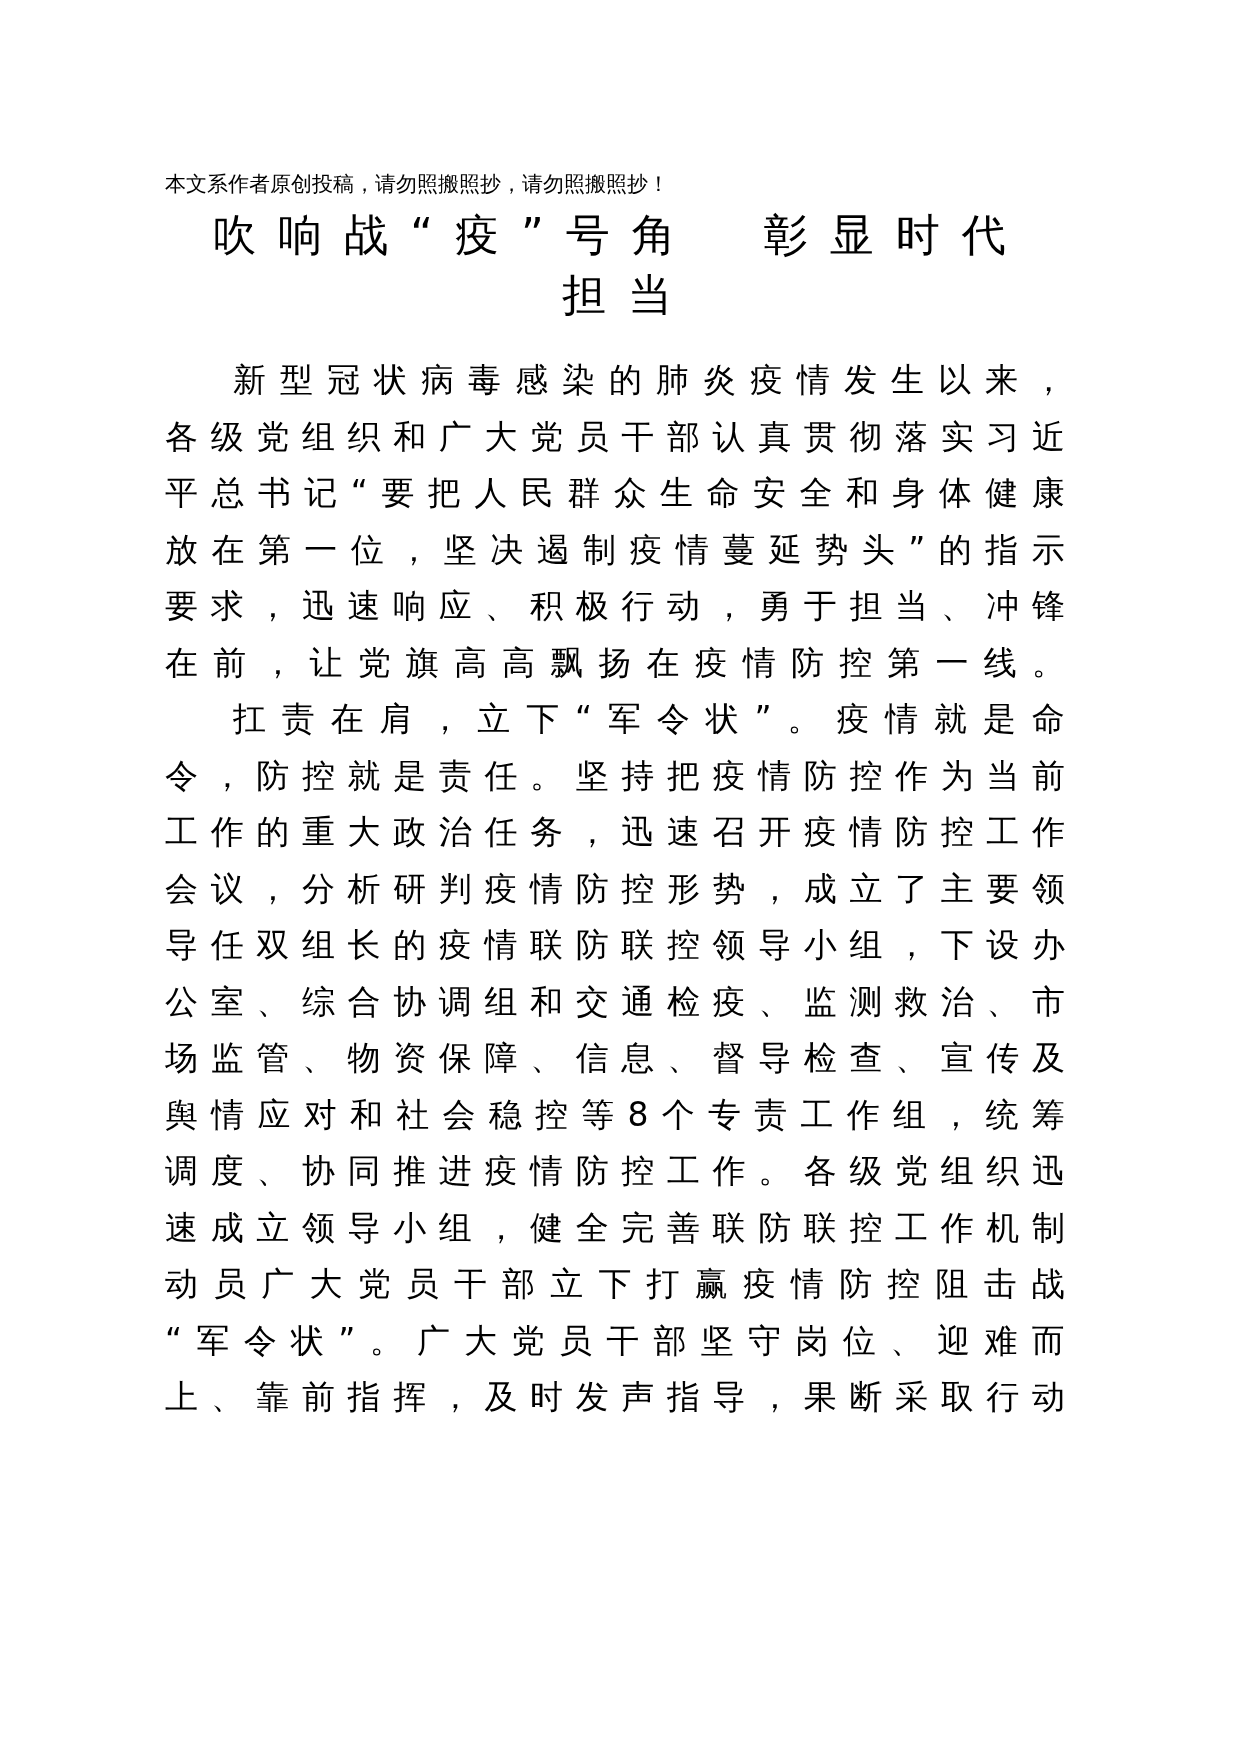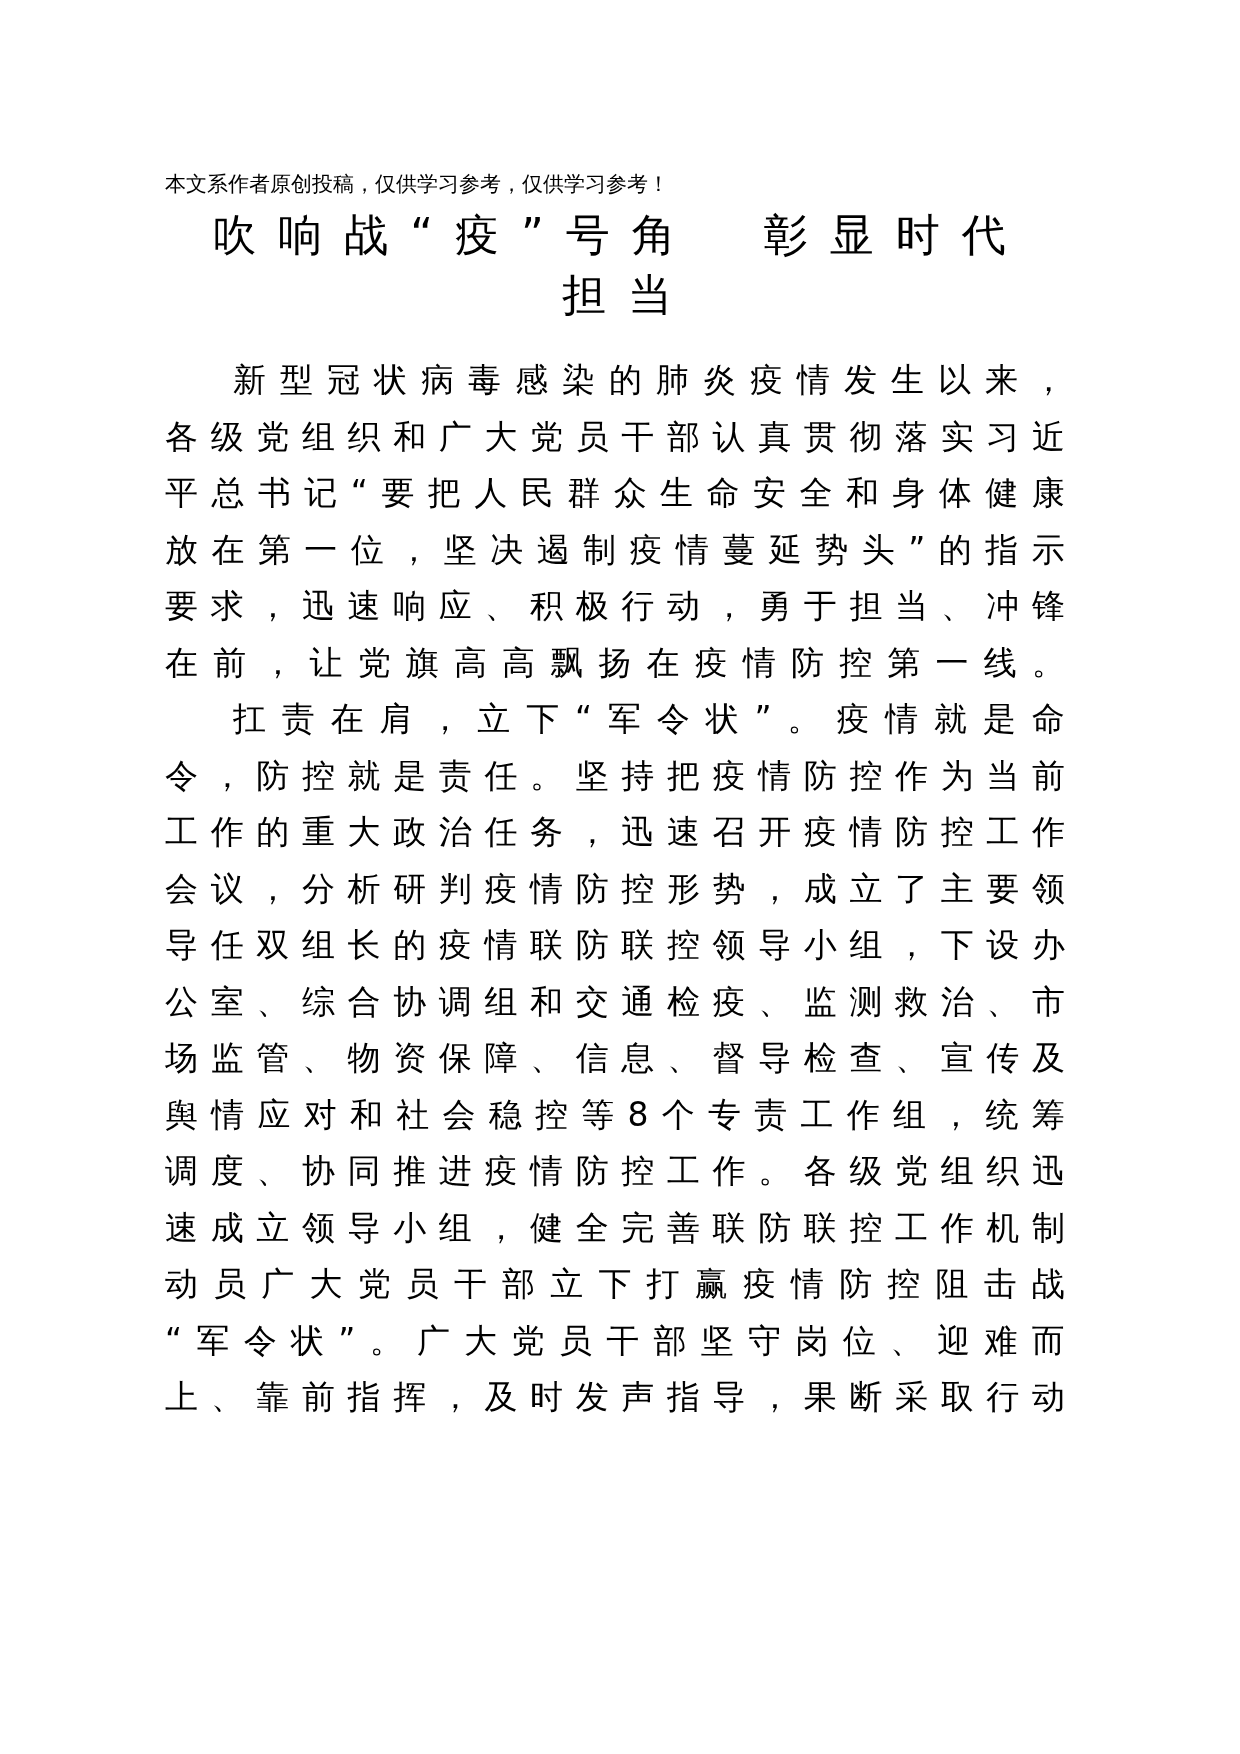--- a/index.html
+++ b/index.html
@@ -9,21 +9,21 @@
   .title.l1 { top: 205px; }
   .title.l2 { top: 265px; padding-left: 8px; }
   .line { position: absolute; left: 165px; width: 900px; font-size: 33px; line-height: 44px; white-space: nowrap; display: flex; justify-content: space-between; }
   .line.indent { left: 233px; width: 832px; }
   .line span.ch { display: inline-block; }
 </style>
 </head>
 <body>
 
 <div>
-  <div class="notice">本文系作者原创投稿，仅供学习参考，仅供学习参考！</div>
+  <div class="notice">本文系作者原创投稿，请勿照搬照抄，请勿照搬照抄！</div>
   <div class="title l1">吹响战“疫”号角　彰显时代</div>
   <div class="title l2">担当</div>
   <div id="body-text">
       <div class="line indent" style="top: 358px;">
         <span class="ch">新</span>
         <span class="ch">型</span>
         <span class="ch">冠</span>
         <span class="ch">状</span>
         <span class="ch">病</span>
         <span class="ch">毒</span>

